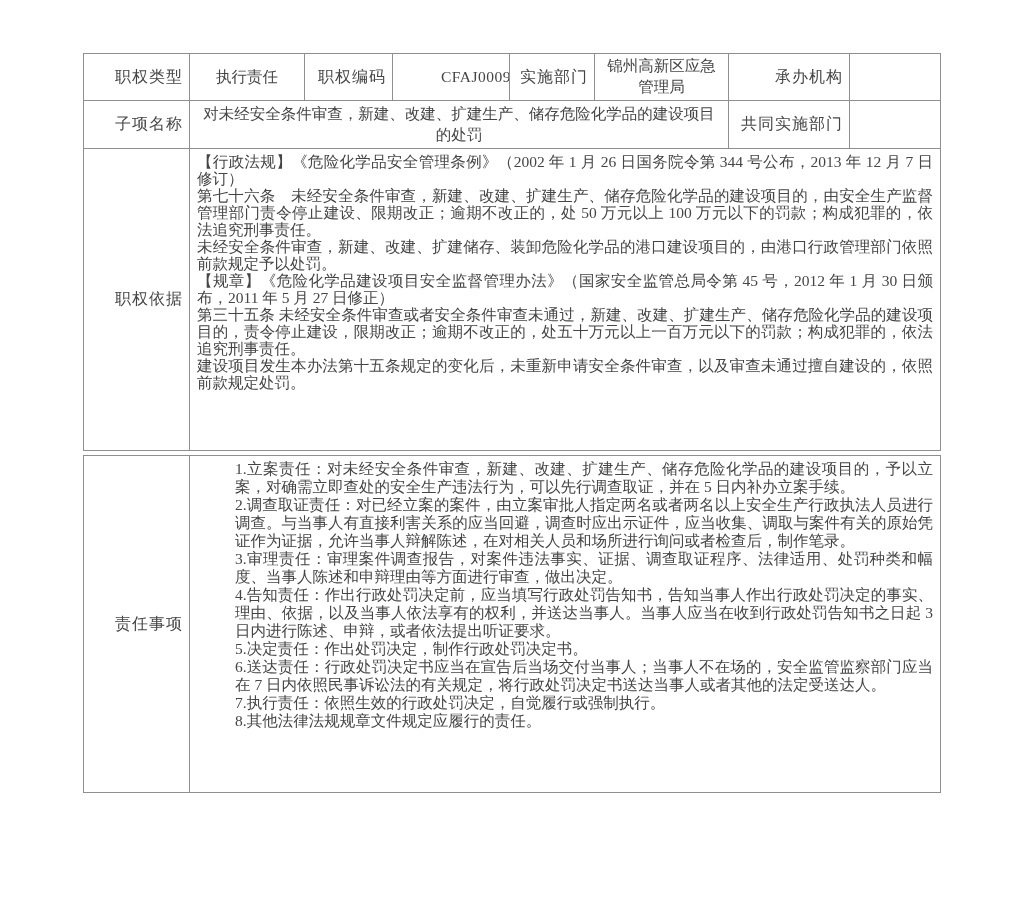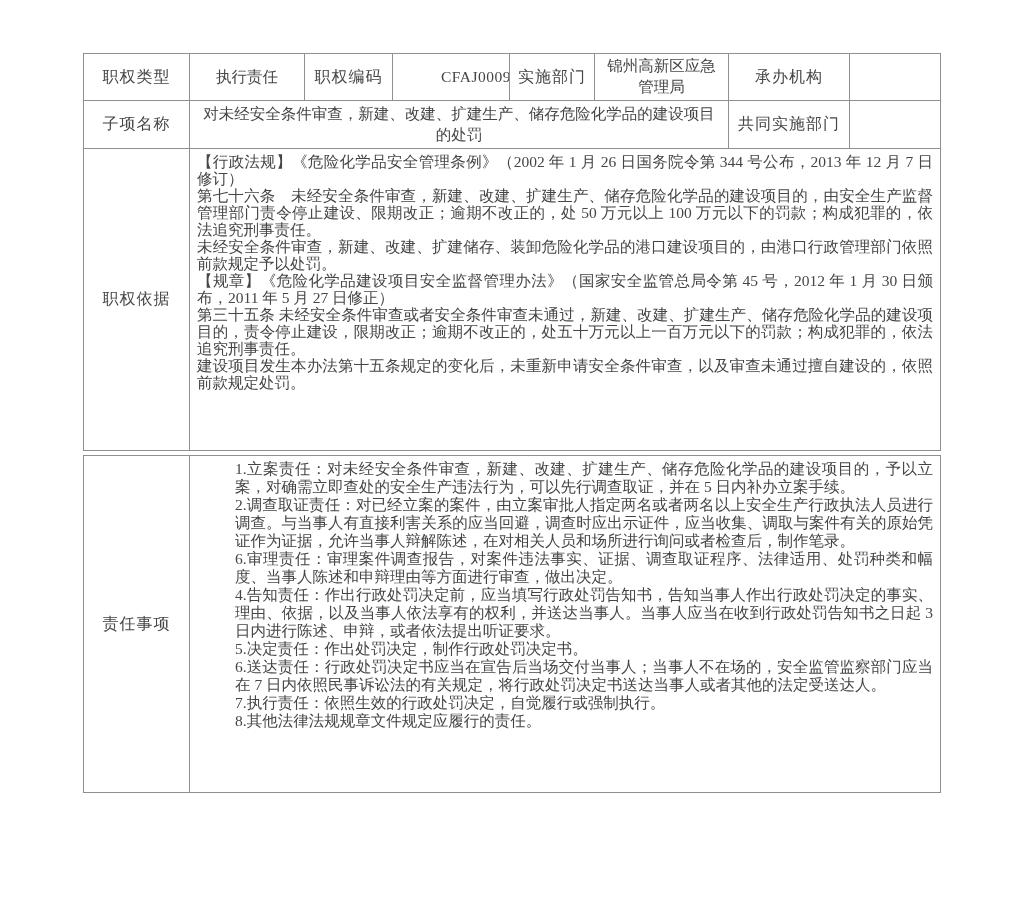--- a/index.html
+++ b/index.html
@@ -13,21 +13,21 @@
   .doc { position: absolute; left: 83px; top: 53px; width: 857px; }
   table { border-collapse: collapse; table-layout: fixed; width: 857px; }
   td {
     border: 1px solid #8f8f8f;
     font-size: 15.5px;
     color: #454545;
     vertical-align: middle;
     padding: 2px 6px;
     overflow: hidden;
   }
-  .lbl { text-align: center; letter-spacing: 1px; font-size: 16px; }
+  .lbl { text-align: right; letter-spacing: 1px; font-size: 16px; }
   .ctr { text-align: center; }
   .code { font-family: Liberation Serif, serif; letter-spacing: 0.5px; padding-left: 48px; }
   .content { vertical-align: top; padding: 4px 7px 3px 7px; }
   .para { text-align: justify; line-height: 17px; }
   .resp .para { line-height: 18px; margin-left: 38px; }
   .gap { height: 4px; background: #ffffff; }
   .r1 { height: 46px; }
   .r2 { height: 44px; }
   .r3 { height: 48px; margin-top: 40px; }
   .r4 { height: 302px; }
@@ -91,21 +91,21 @@
         <col style="width:106px">
           <col style="width:751px">
       </colgroup>
       <tbody>
           <tr class="r5">
         <td class="lbl">责任事项</td>
         <td class="content">
           <div>
                 <div class="para">1.立案责任：对未经安全条件审查，新建、改建、扩建生产、储存危险化学品的建设项目的，予以立案，对确需立即查处的安全生产违法行为，可以先行调查取证，并在 5 日内补办立案手续。</div>
                 <div class="para">2.调查取证责任：对已经立案的案件，由立案审批人指定两名或者两名以上安全生产行政执法人员进行调查。与当事人有直接利害关系的应当回避，调查时应出示证件，应当收集、调取与案件有关的原始凭证作为证据，允许当事人辩解陈述，在对相关人员和场所进行询问或者检查后，制作笔录。</div>
-                <div class="para">6.审理责任：审理案件调查报告，对案件违法事实、证据、调查取证程序、法律适用、处罚种类和幅度、当事人陈述和申辩理由等方面进行审查，做出决定。</div>
+                <div class="para">3.审理责任：审理案件调查报告，对案件违法事实、证据、调查取证程序、法律适用、处罚种类和幅度、当事人陈述和申辩理由等方面进行审查，做出决定。</div>
                 <div class="para">4.告知责任：作出行政处罚决定前，应当填写行政处罚告知书，告知当事人作出行政处罚决定的事实、理由、依据，以及当事人依法享有的权利，并送达当事人。当事人应当在收到行政处罚告知书之日起 3 日内进行陈述、申辩，或者依法提出听证要求。</div>
                 <div class="para">5.决定责任：作出处罚决定，制作行政处罚决定书。</div>
                 <div class="para">6.送达责任：行政处罚决定书应当在宣告后当场交付当事人；当事人不在场的，安全监管监察部门应当在 7 日内依照民事诉讼法的有关规定，将行政处罚决定书送达当事人或者其他的法定受送达人。</div>
                 <div class="para">7.执行责任：依照生效的行政处罚决定，自觉履行或强制执行。</div>
                 <div class="para">8.其他法律法规规章文件规定应履行的责任。</div>
               </div>
         </td>
       </tr>
     </tbody>
       </table>

